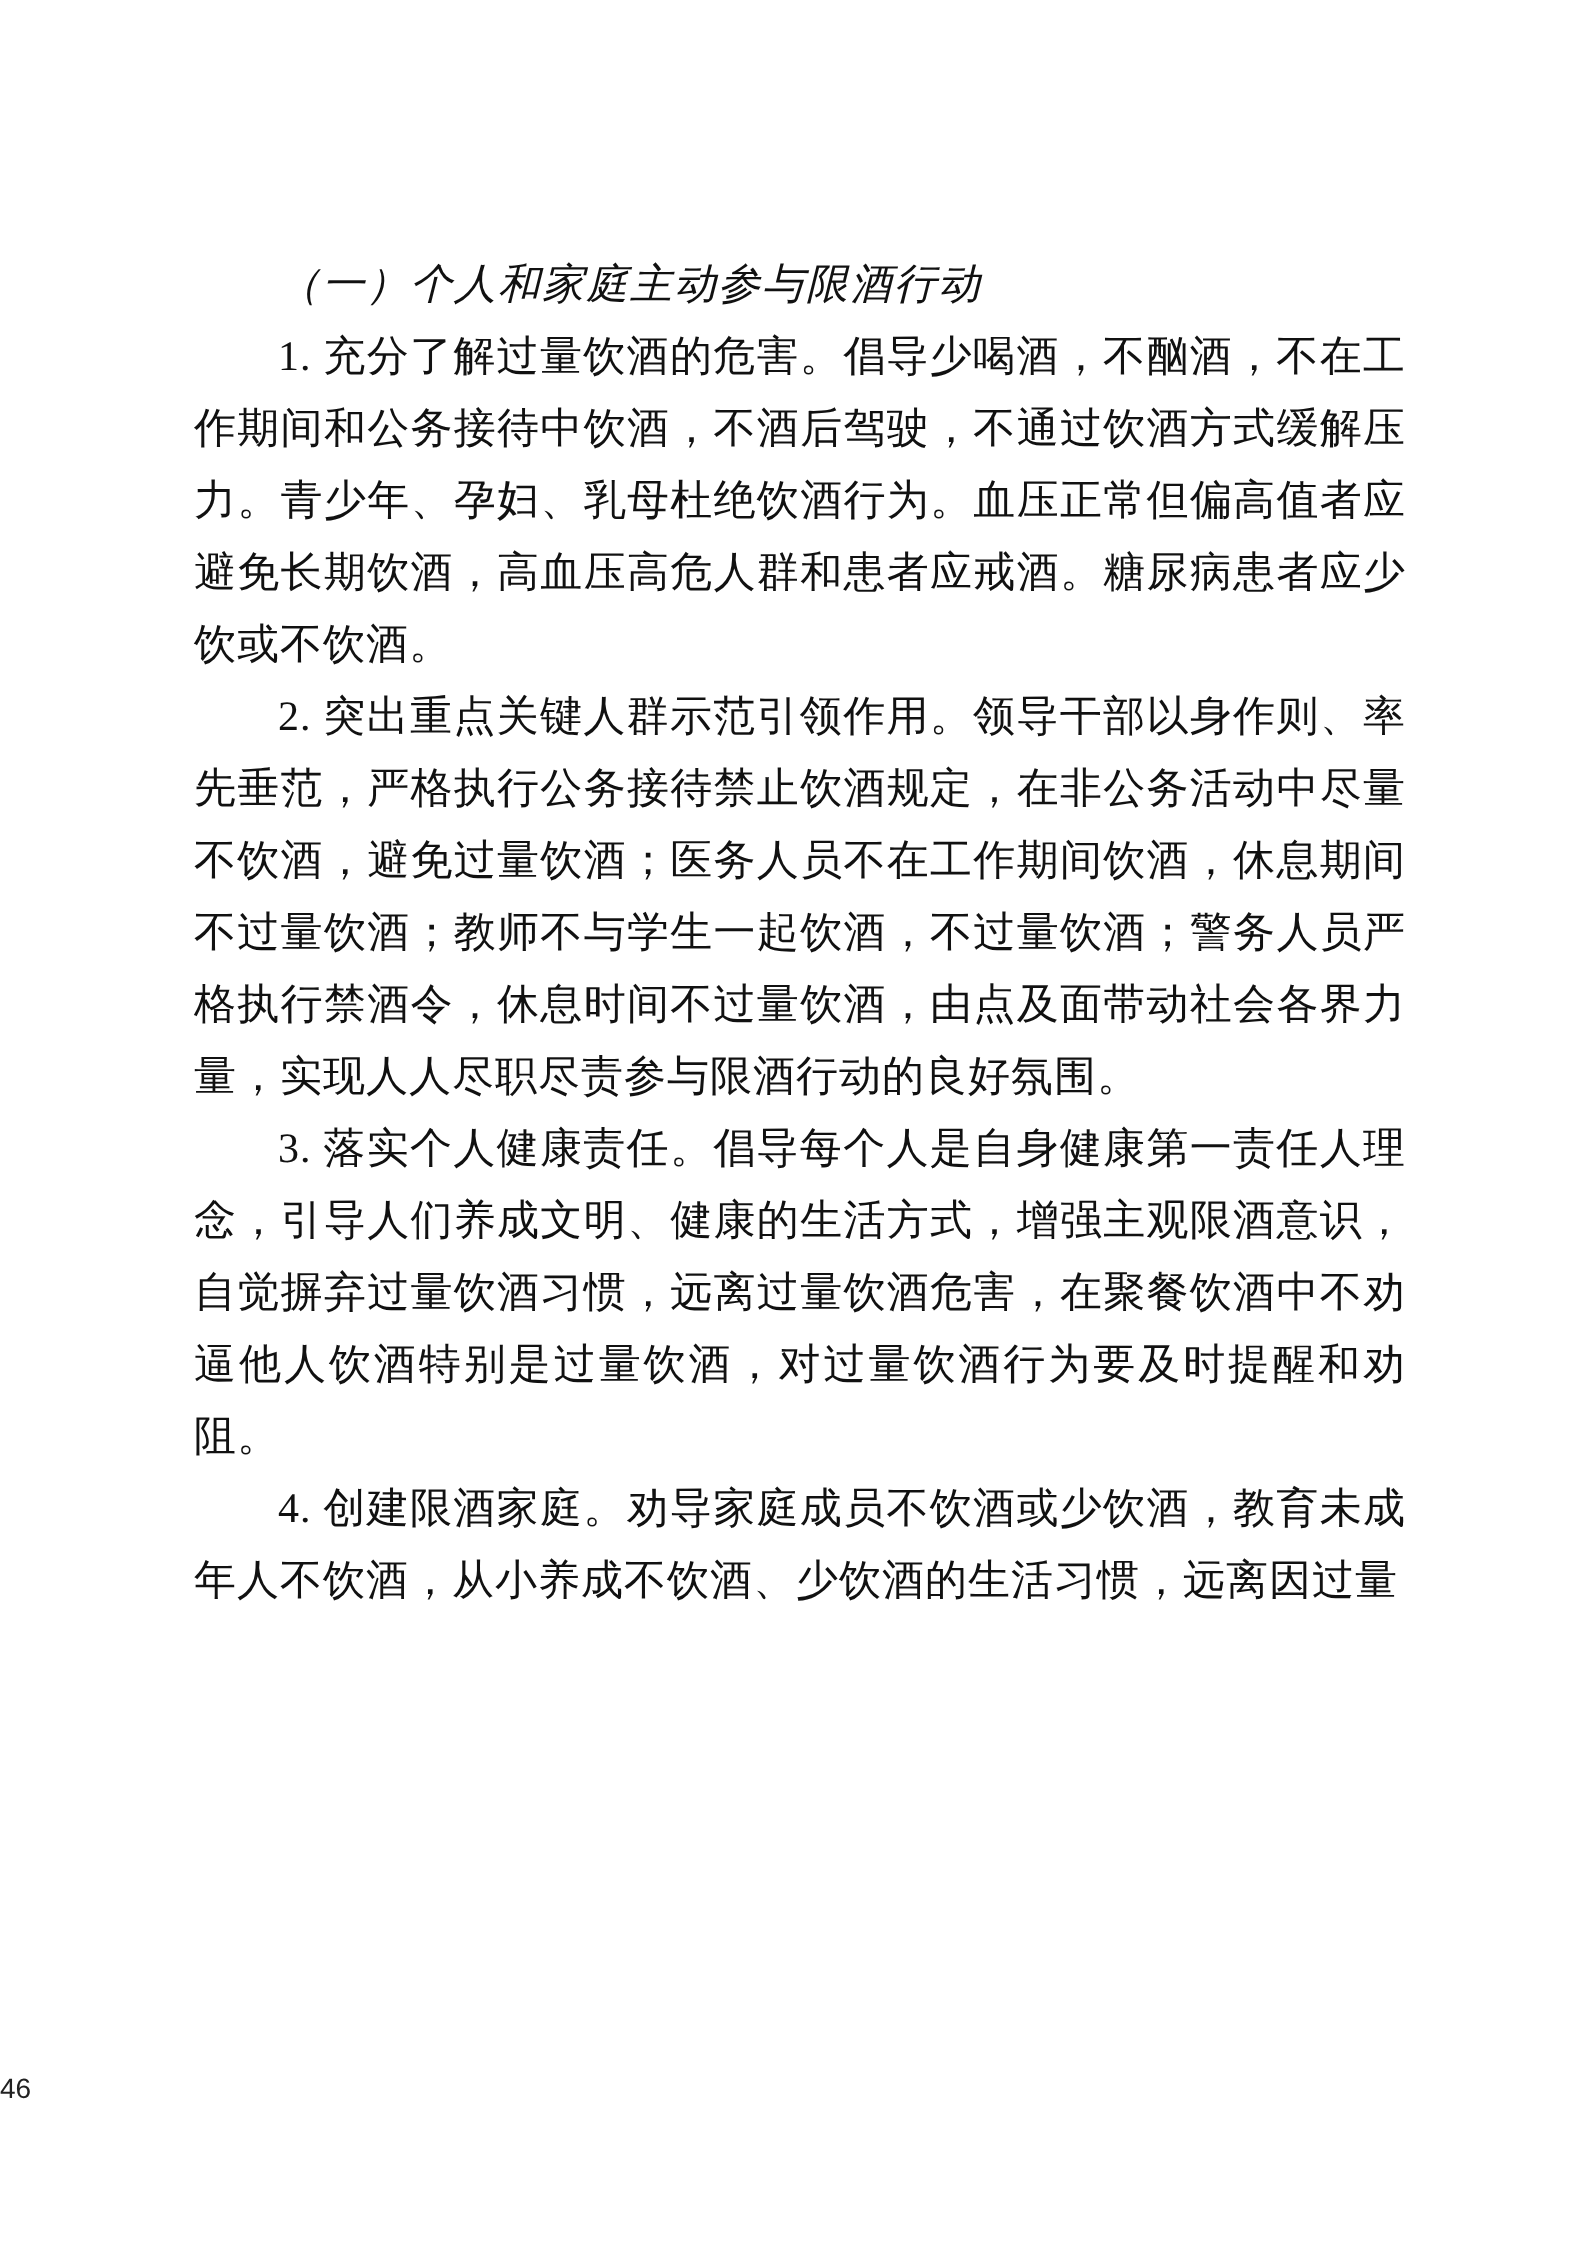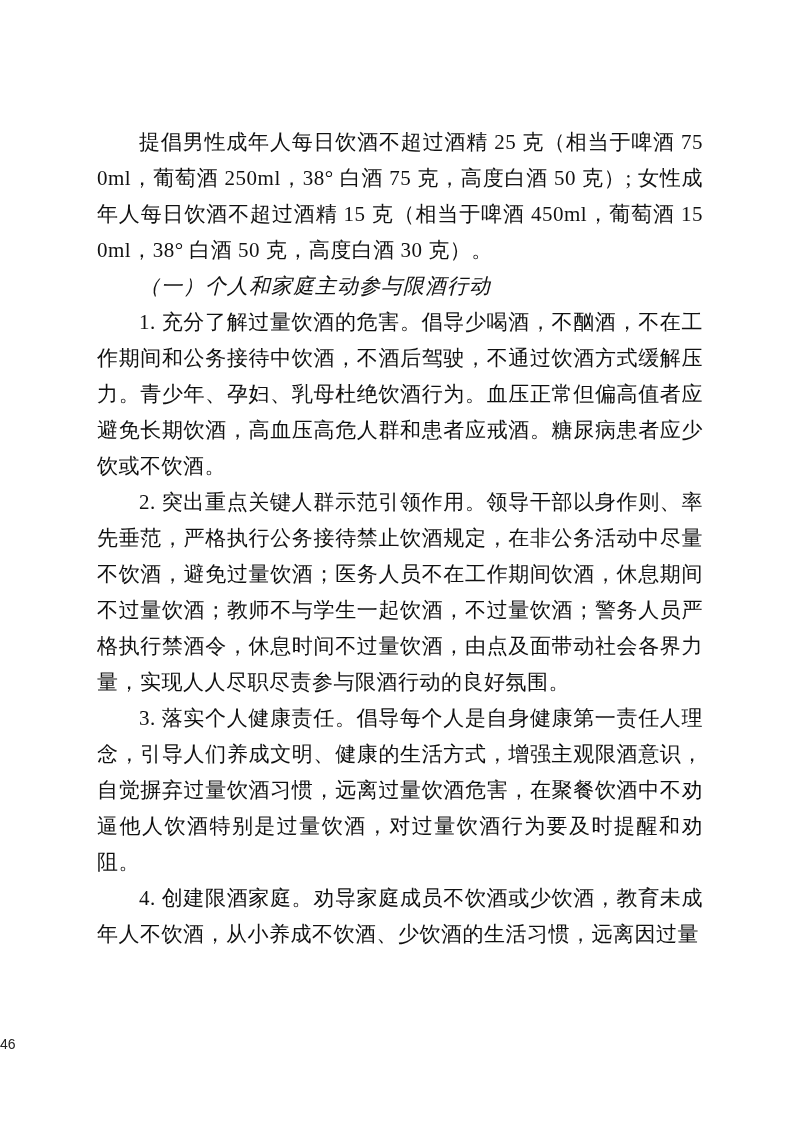--- a/index.html
+++ b/index.html
@@ -53,21 +53,20 @@
     font-size: 14px;
     font-family: "Liberation Sans", "DejaVu Sans", sans-serif;
     color: #222222;
   }
 </style>
 </head>
 <body>
 
 <div class="page">
   <div class="content">
-    <p class="para body">提倡男性成年人每日饮酒不超过酒精 25 克（相当于啤酒 750ml，葡萄酒 250ml，38° 白酒 75 克，高度白酒 50 克）; 女性成年人每日饮酒不超过酒精 15 克（相当于啤酒 450ml，葡萄酒 150ml，38° 白酒 50 克，高度白酒 30 克）。</p>
     <p class="para subheading">（一）个人和家庭主动参与限酒行动</p>
     <p class="para body">1. 充分了解过量饮酒的危害。倡导少喝酒，不酗酒，不在工作期间和公务接待中饮酒，不酒后驾驶，不通过饮酒方式缓解压力。青少年、孕妇、乳母杜绝饮酒行为。血压正常但偏高值者应避免长期饮酒，高血压高危人群和患者应戒酒。糖尿病患者应少饮或不饮酒。</p>
     <p class="para body">2. 突出重点关键人群示范引领作用。领导干部以身作则、率先垂范，严格执行公务接待禁止饮酒规定，在非公务活动中尽量不饮酒，避免过量饮酒；医务人员不在工作期间饮酒，休息期间不过量饮酒；教师不与学生一起饮酒，不过量饮酒；警务人员严格执行禁酒令，休息时间不过量饮酒，由点及面带动社会各界力量，实现人人尽职尽责参与限酒行动的良好氛围。</p>
     <p class="para body">3. 落实个人健康责任。倡导每个人是自身健康第一责任人理念，引导人们养成文明、健康的生活方式，增强主观限酒意识，自觉摒弃过量饮酒习惯，远离过量饮酒危害，在聚餐饮酒中不劝逼他人饮酒特别是过量饮酒，对过量饮酒行为要及时提醒和劝阻。</p>
     <p class="para body">4. 创建限酒家庭。劝导家庭成员不饮酒或少饮酒，教育未成年人不饮酒，从小养成不饮酒、少饮酒的生活习惯，远离因过量</p>
   </div>
   <div class="page-number">46</div>
 </div>
 
 </body></html>

